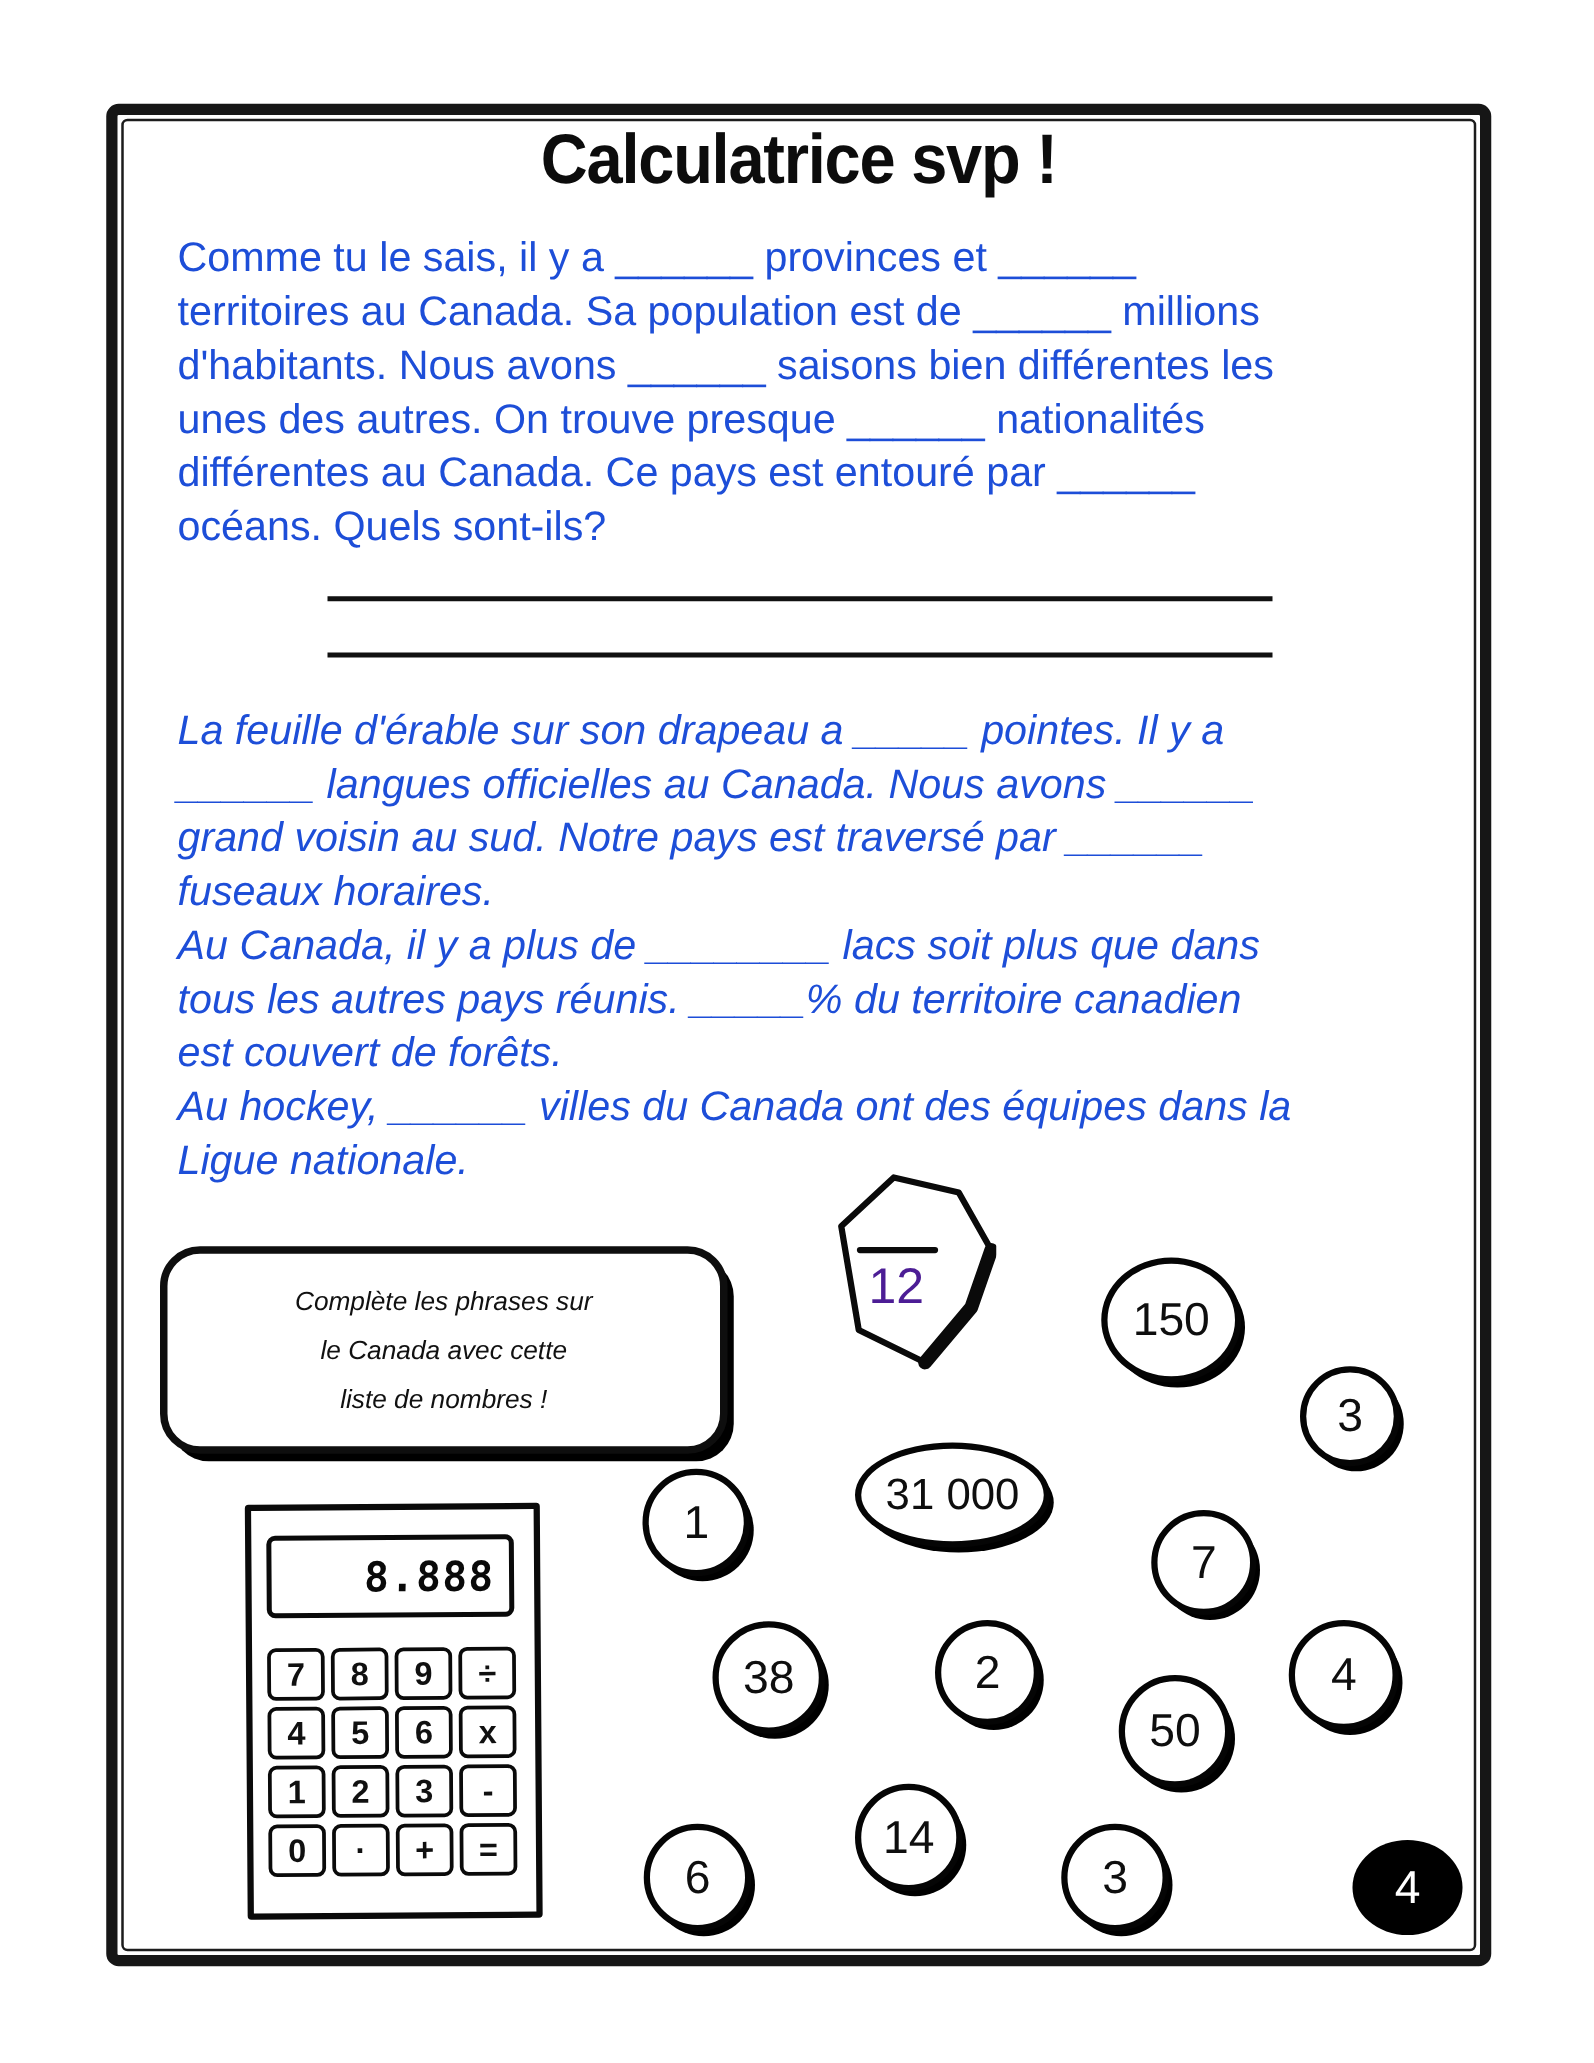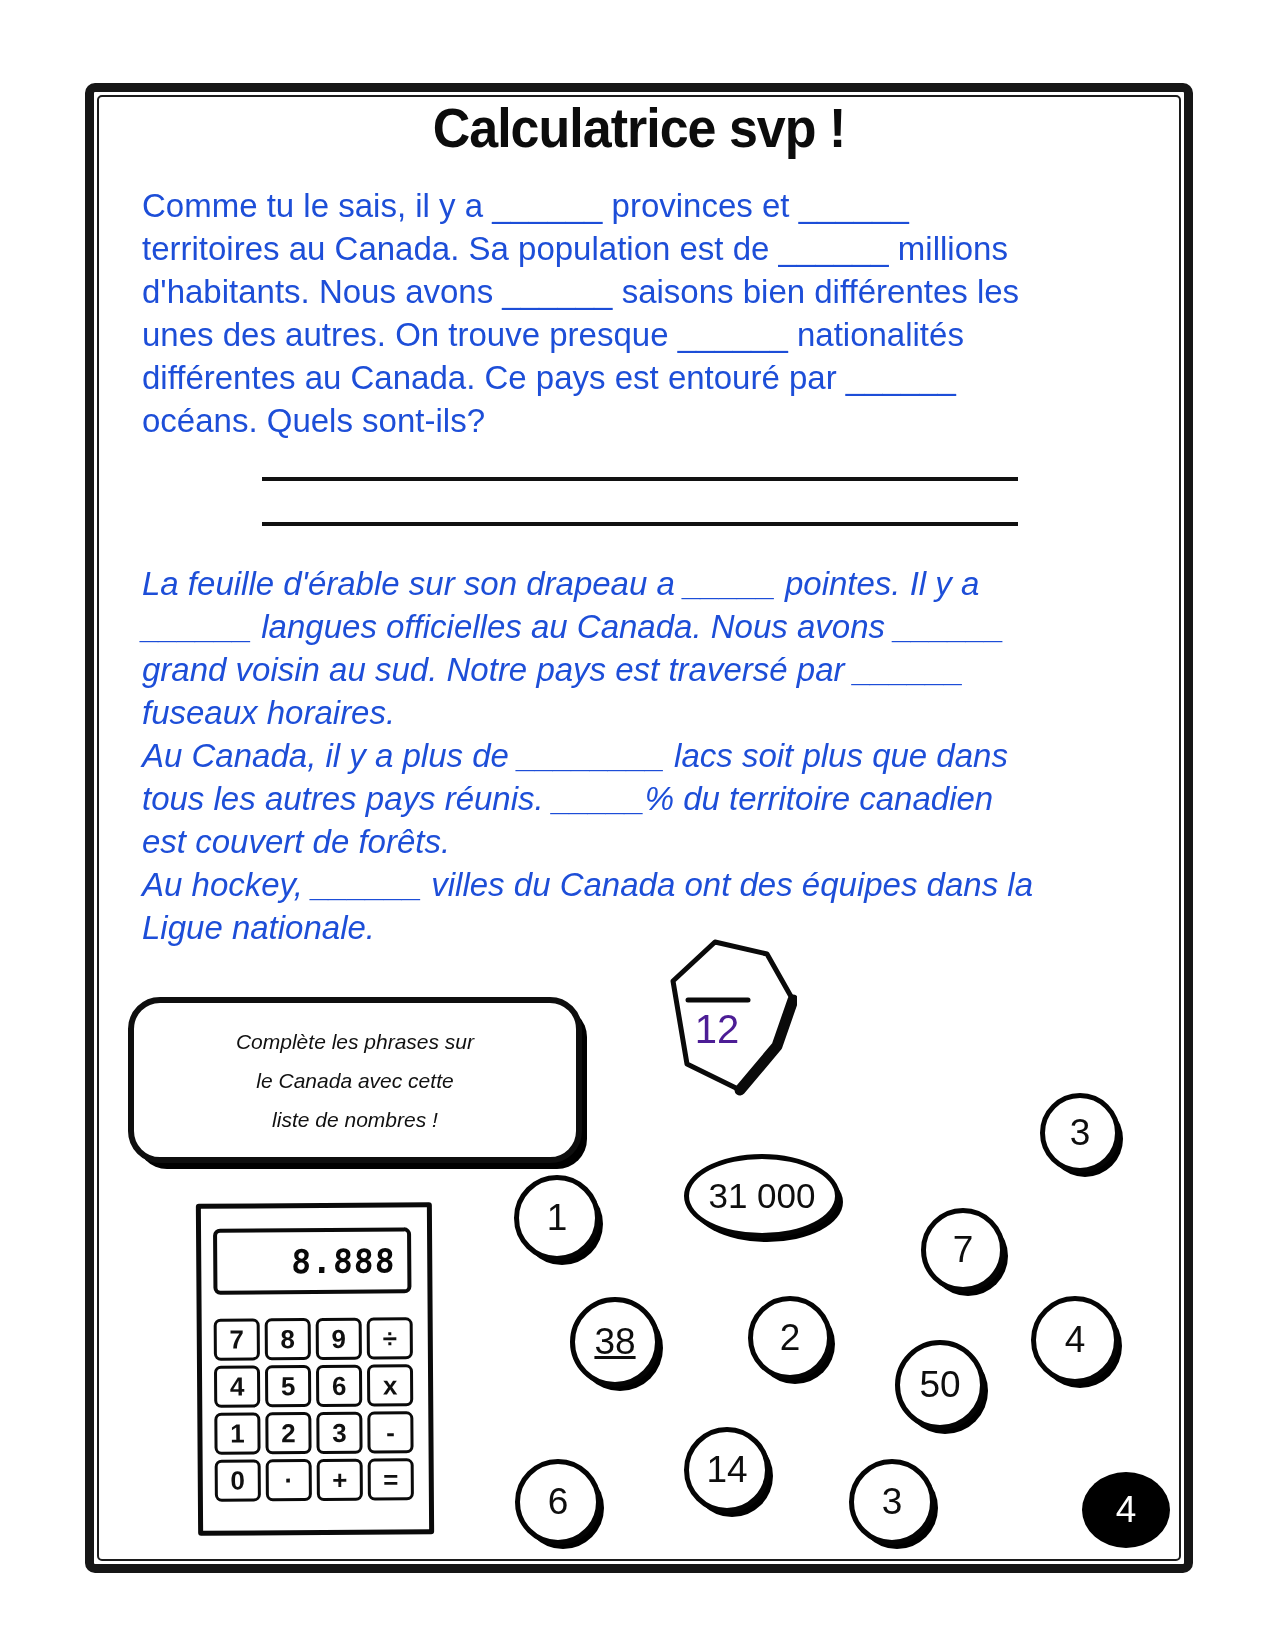--- a/index.html
+++ b/index.html
@@ -39,21 +39,21 @@
 
   
   .bubble{position:absolute;box-sizing:border-box;background:#fff;border:5px solid #050505;
           border-radius:50%;display:flex;align-items:center;justify-content:center;
           font-size:37px;color:#0e0e0e;box-shadow:5px 6px 0 -2px #000;}
   .b150  {left:881px; top:1006px;width:112px;height:100px;}
   .b3t   {left:1040px;top:1093px;width:80px; height:80px;}
   .b11   {left:514px; top:1175px;width:86px; height:86px;}
   .b31000{left:684px; top:1154px;width:156px;height:84px;font-size:35px;}
   .b7    {left:921px; top:1208px;width:84px; height:84px;}
-  .b38   {left:570px; top:1297px;width:90px; height:90px;text-decoration:underline;}
+  .b38   {left:570px; top:1297px;width:90px; height:90px;}
   .b2    {left:748px; top:1296px;width:84px; height:84px;}
   .b4w   {left:1031px;top:1296px;width:88px; height:88px;}
   .b30   {left:895px; top:1340px;width:90px; height:90px;}
   .b10   {left:684px; top:1427px;width:86px; height:86px;}
   .b6    {left:515px; top:1459px;width:86px; height:86px;}
   .b3b   {left:849px; top:1459px;width:86px; height:86px;}
 
   
   .page-num{position:absolute;left:1082px;top:1472px;width:88px;height:76px;background:#000;
             border-radius:50%;display:flex;align-items:center;justify-content:center;
@@ -114,20 +114,21 @@
 
   <div class="heptagon">
     <svg width="140" height="164" viewBox="0 0 140 164">
       <polygon points="16,48 58,9 110,21 136,67 120,113 83,157 30,131" fill="#ffffff" stroke="#0a0a0a" stroke-width="5" stroke-linejoin="round"></polygon>
       <path d="M136,67 L120,113 L83,157" fill="none" stroke="#0a0a0a" stroke-width="11" stroke-linecap="round" stroke-linejoin="round"></path>
       <line x1="31" y1="67" x2="91" y2="67" stroke="#0a0a0a" stroke-width="5" stroke-linecap="round"></line>
     </svg>
     <div class="num">12</div>
   </div>
 
+  <div class="bubble b150">150</div>
   <div class="bubble b3t">3</div>
   <div class="bubble b11">1</div>
   <div class="bubble b31000">31 000</div>
   <div class="bubble b7">7</div>
   <div class="bubble b38">38</div>
   <div class="bubble b2">2</div>
   <div class="bubble b4w">4</div>
   <div class="bubble b30">50</div>
   <div class="bubble b10">14</div>
   <div class="bubble b6">6</div>

